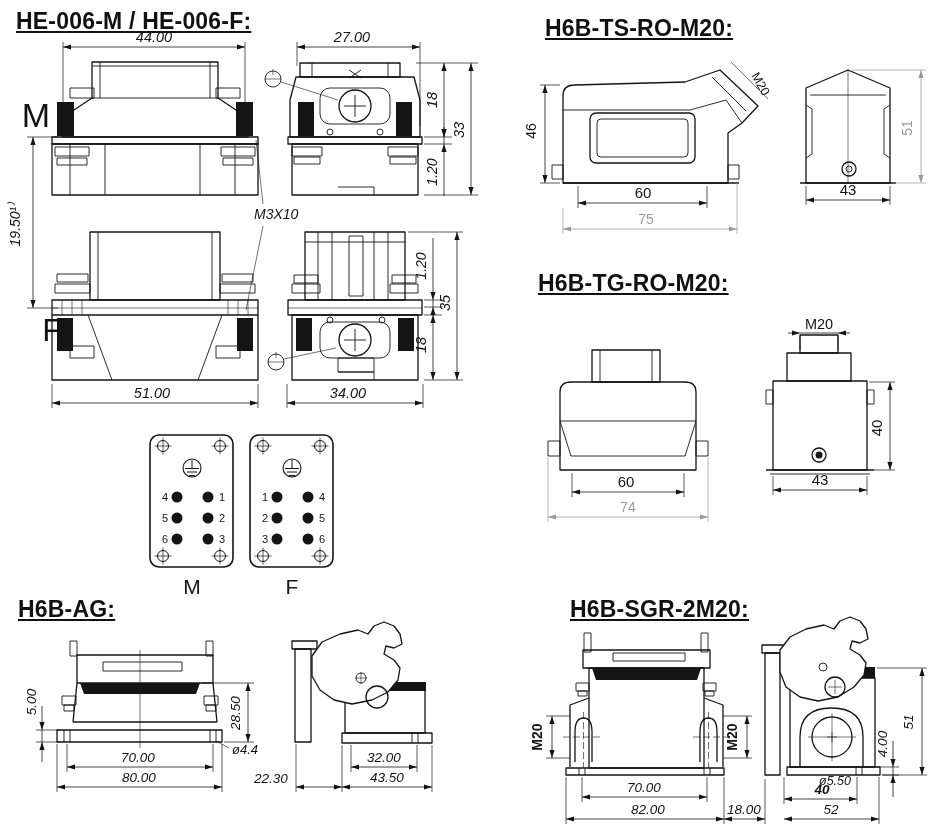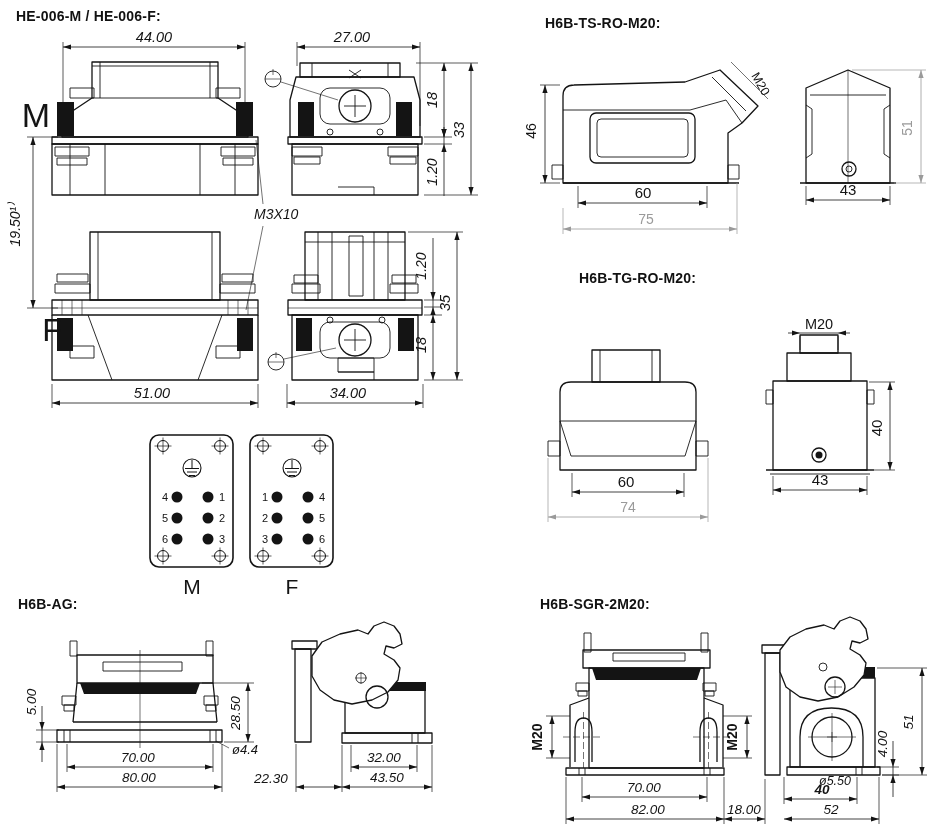--- a/index.html
+++ b/index.html
@@ -1,34 +1,34 @@
 <!DOCTYPE html>
 <html><head>
 <meta charset="utf-8">
 <style>
   html,body{margin:0;padding:0;background:#fff;}
   body{width:943px;height:839px;position:relative;font-family:"Liberation Sans",sans-serif;overflow:hidden;}
-  .hd{position:absolute;font-weight:bold;font-size:14px;color:#111;letter-spacing:.2px;white-space:nowrap;}
+  .hd{position:absolute;font-weight:bold;font-size:23px;color:#111;letter-spacing:.2px;white-space:nowrap;text-decoration:underline;}
   svg{position:absolute;left:0;top:0;}
   svg text{font-family:"Liberation Sans",sans-serif;}
   .o{fill:none;stroke:#141414;stroke-width:1.3;stroke-linejoin:round;}
   .i{fill:none;stroke:#141414;stroke-width:.9;stroke-linejoin:round;}
   .f{fill:#141414;stroke:none;}
   .w{fill:#fff;stroke:#141414;stroke-width:1.3;stroke-linejoin:round;}
   .thin{fill:none;stroke:#141414;stroke-width:.6;}
   .cl{fill:none;stroke:#141414;stroke-width:.6;stroke-dasharray:7 3;}
 </style>
 </head>
 <body>
 
 <div class="hd" style="left:16px;top:8px">HE-006-M / HE-006-F:</div>
 <div class="hd" style="left:545px;top:15px">H6B-TS-RO-M20:</div>
-<div class="hd" style="left:579px;top:270px">H6B-TG-RO-M20:</div>
+<div class="hd" style="left:538px;top:270px">H6B-TG-RO-M20:</div>
 <div class="hd" style="left:18px;top:596px">H6B-AG:</div>
-<div class="hd" style="left:540px;top:596px">H6B-SGR-2M20:</div>
+<div class="hd" style="left:570px;top:596px">H6B-SGR-2M20:</div>
 
 <svg id="art" width="943" height="839" viewBox="0 0 943 839">
 
   <g>
     <path class="o" d="M92,62 H218 V98 L248,118 V137 H62 V118 L92,98 Z"></path>
     <path class="i" d="M92,66 H218 M100,62 V98 M210,62 V98 M92,98 H218"></path>
     <rect class="i" x="70" y="88" width="24" height="10"></rect>
     <rect class="i" x="216" y="88" width="24" height="10"></rect>
     <rect class="f" x="57" y="102" width="17" height="34"></rect>
     <rect class="f" x="236" y="102" width="17" height="34"></rect>

